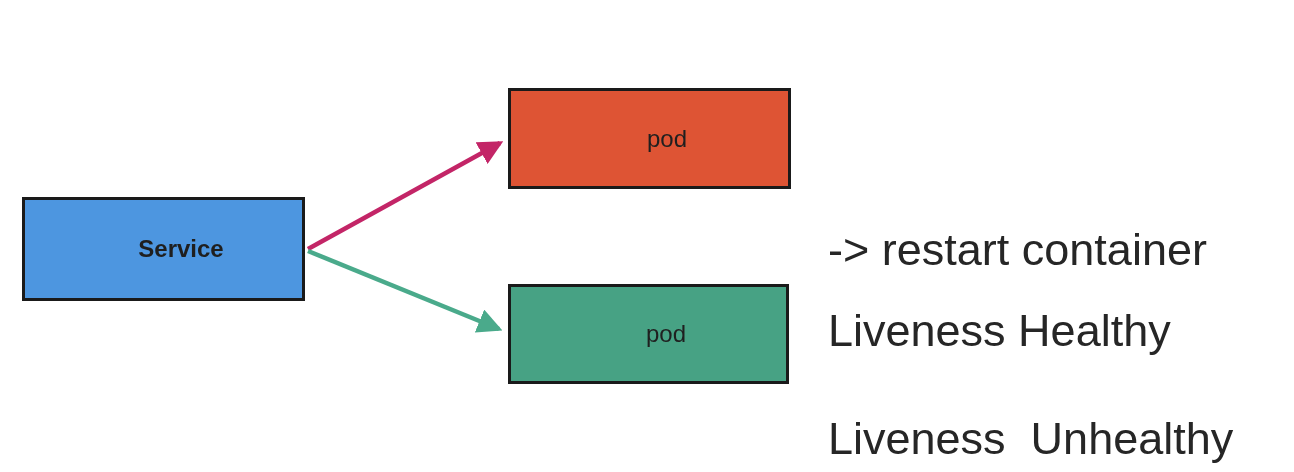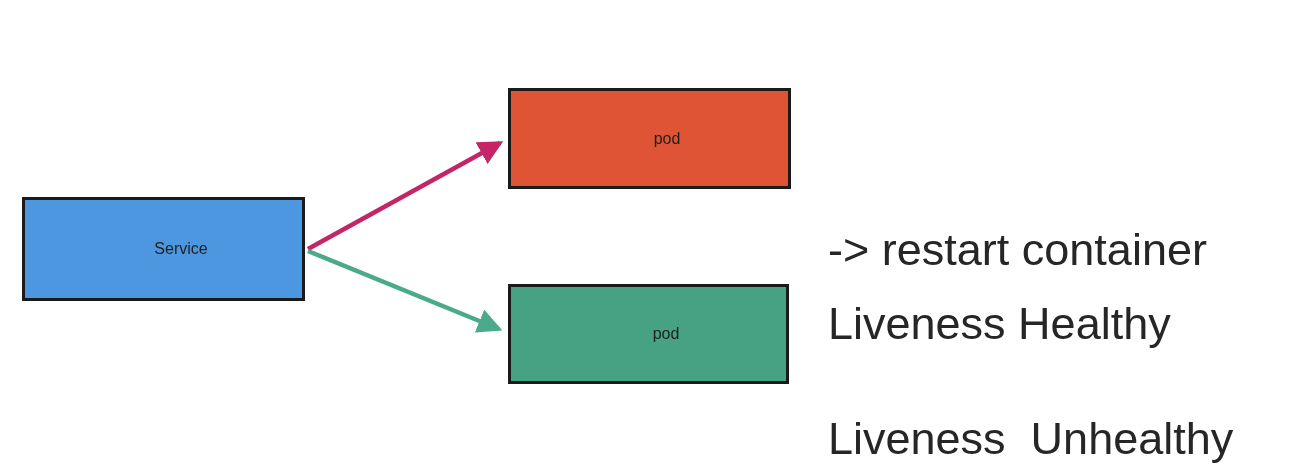--- a/index.html
+++ b/index.html
@@ -13,21 +13,21 @@
     background: #ffffff;
     overflow: hidden;
   }
 
   .node {
     position: absolute;
     border: 3px solid #1a1a1a;
     display: flex;
     align-items: center;
     justify-content: center;
-    font-size: 16px;
+    font-size: 24px;
     color: #1f1f1f;
     padding-left: 35px;
   }
 
   .node-service {
     left: 22px;
     top: 197px;
     width: 283px;
     height: 104px;
   }
@@ -63,42 +63,42 @@
     white-space: pre;
   }
 
   .annotation-unhealthy {
     left: 828px;
     top: 92px;
   }
 
   .annotation-healthy {
     left: 828px;
-    top: 292px;
+    top: 299px;
   }
 </style>
 </head>
 <body>
 
 <div class="canvas">
 
   <svg class="arrow-layer" viewBox="0 0 1294 472" xmlns="http://www.w3.org/2000/svg">
     <defs>
       <marker id="arrowhead-unhealthy" viewBox="0 0 10 10" refX="8.5" refY="5" markerWidth="5.5" markerHeight="5.5" orient="auto-start-reverse" markerUnits="strokeWidth">
         <path d="M0,0 L10,5 L0,10 z" fill="#C32567"></path>
       </marker>
       <marker id="arrowhead-healthy" viewBox="0 0 10 10" refX="8.5" refY="5" markerWidth="5.5" markerHeight="5.5" orient="auto-start-reverse" markerUnits="strokeWidth">
         <path d="M0,0 L10,5 L0,10 z" fill="#4AAA8B"></path>
       </marker>
     </defs>
     <line x1="308" y1="249" x2="500" y2="143" stroke-width="4.5" marker-end="url(#arrowhead-unhealthy)" stroke="#C32567"></line>
     <line x1="308" y1="251" x2="499" y2="329" stroke-width="4.5" marker-end="url(#arrowhead-healthy)" stroke="#4AAA8B"></line>
   </svg>
 
-  <div class="node node-service" style="background-color: rgb(77, 150, 224);">
+  <div class="node node-service" style="background-color: rgb(77, 150, 224); font-weight: bold;">
     <span>Service</span>
   </div>
 
   <div class="node node-pod-unhealthy" style="background-color: rgb(222, 84, 52);">
     <span>pod</span>
   </div>
 
   <div class="node node-pod-healthy" style="background-color: rgb(71, 162, 132);">
     <span>pod</span>
   </div>

